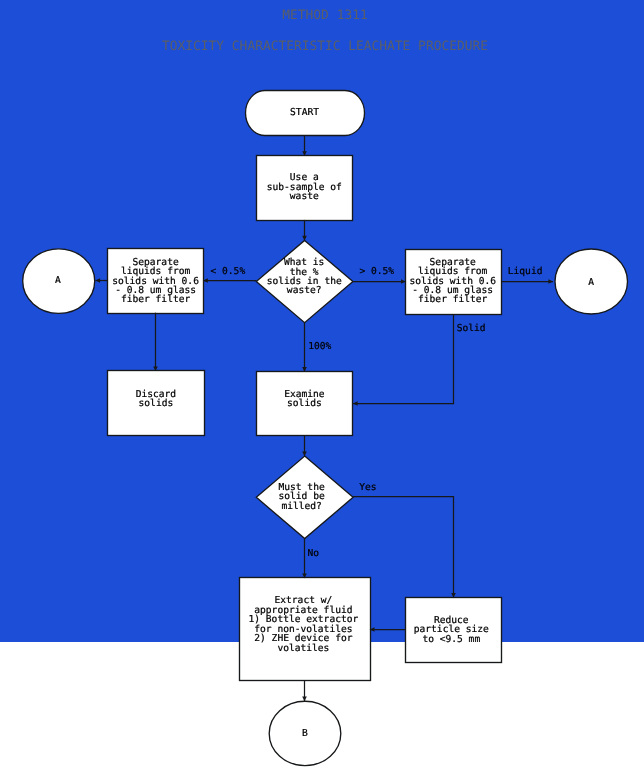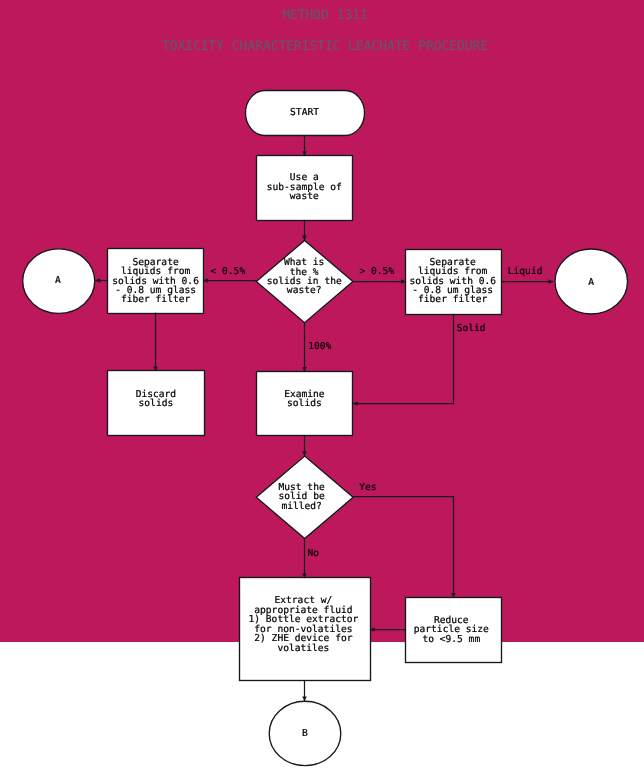--- a/index.html
+++ b/index.html
@@ -1,20 +1,20 @@
 <!DOCTYPE html>
 <html><head>
 <meta charset="utf-8">
 <title>METHOD 1311</title>
 <style>
   html,body{margin:0;padding:0;background:#ffffff;}
   body{width:644px;height:778px;overflow:hidden;position:relative;
        font-family:"DejaVu Sans Mono",monospace;
        -webkit-font-smoothing:antialiased;text-rendering:geometricPrecision;}
-  #sheet{position:absolute;left:0;top:0;width:644px;height:642px;background:#be185d;}
+  #sheet{position:absolute;left:0;top:0;width:644px;height:642px;background:#1d4ed8;}
   svg#chart{position:absolute;left:0;top:0;width:644px;height:778px;display:block;}
   .ttl{font-family:"DejaVu Sans Mono",monospace;font-size:12.9px;fill:#5a5e66;
        text-anchor:middle;}
   .nodetext{font-family:"DejaVu Sans Mono",monospace;font-size:9.6px;fill:#000000;stroke:#000000;stroke-width:0.22;paint-order:stroke fill;
       text-anchor:middle;}
   .edgelabel{font-family:"DejaVu Sans Mono",monospace;font-size:9.6px;fill:#000000;stroke:#000000;stroke-width:0.22;paint-order:stroke fill;
       text-anchor:start;}
   .shape{fill:#ffffff;stroke:#16181a;stroke-width:1.35;}
   .conn{fill:none;stroke:#16181a;stroke-width:1.25;}
   .ah{fill:#16181a;stroke:none;}

